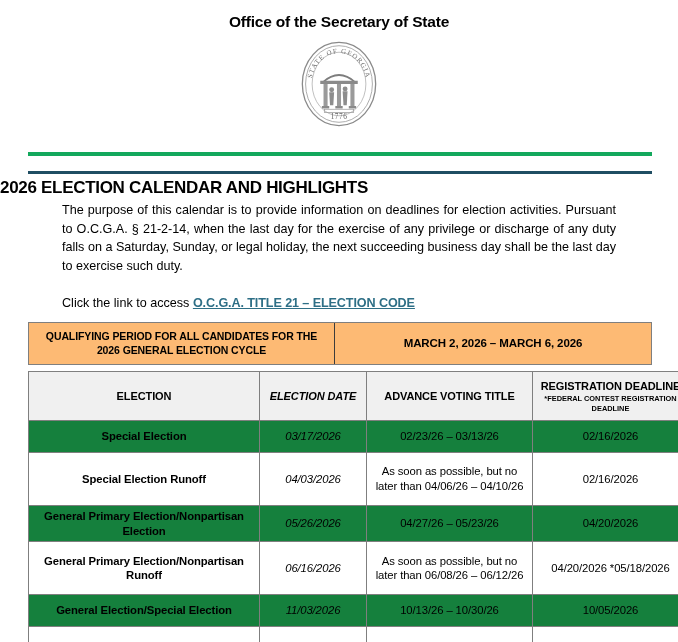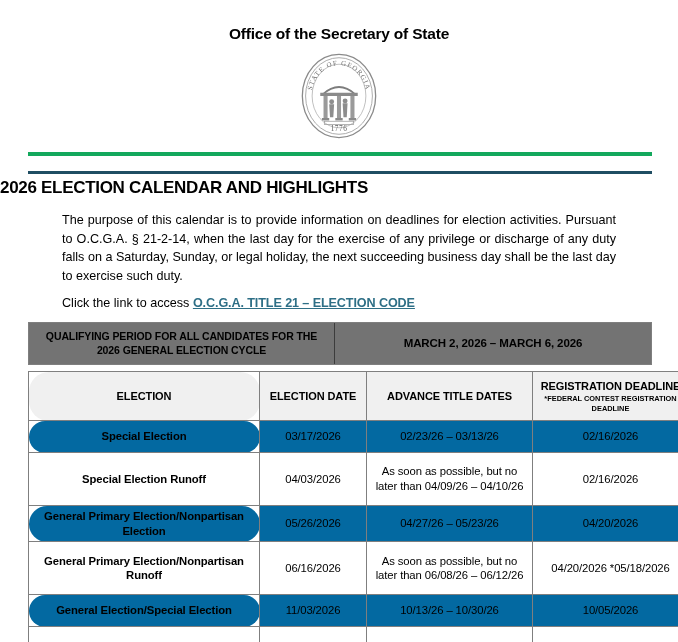--- a/index.html
+++ b/index.html
@@ -18,21 +18,21 @@
   .page {
     position: relative;
     width: 678px;
     height: 642px;
     box-sizing: border-box;
   }
 
   
   .doc-header {
     text-align: center;
-    padding-top: 24px;
+    padding-top: 12px;
   }
   .doc-header .line {
     font-weight: bold;
     font-size: 15.5px;
     line-height: 20px;
     letter-spacing: -0.2px;
   }
 
   
   .seal-wrap {
@@ -74,21 +74,21 @@
     font-weight: bold;
     font-size: 17px;
     letter-spacing: -0.3px;
   }
 
   
   .intro {
     position: absolute;
     left: 62px;
     right: 62px;
-    top: 211px;
+    top: 201px;
     font-size: 12.6px;
     line-height: 18.6px;
     text-align: justify;
   }
   .link-line {
     position: absolute;
     left: 62px;
     right: 62px;
     top: 294px;
     font-size: 12.6px;
@@ -103,21 +103,21 @@
 
   
   .qualify {
     position: absolute;
     left: 28px;
     top: 322px;
     width: 624px;
     box-sizing: border-box;
     display: flex;
     border: 1.2px solid #7f7f7f;
-    background: #737373;
+    background: #fdba74;
   }
   .qualify-left {
     width: 306px;
     box-sizing: border-box;
     border-right: 1.2px solid #3c3c3c;
     padding: 6px 10px 7px 10px;
     text-align: center;
     font-weight: bold;
     font-size: 10.5px;
     line-height: 14px;
@@ -166,27 +166,27 @@
     line-height: 9.6px;
     font-weight: bold;
     letter-spacing: 0;
     margin-top: 1px;
   }
   .cal-table tbody td {
     font-size: 11.3px;
     line-height: 14.6px;
   }
   .cal-table tbody tr.shade td {
-    background: #0369a1;
+    background: #15803d;
   }
   .cal-table tbody tr.plain td {
     background: #ffffff;
   }
-  .col-election { width: 222px; font-weight: bold; border-radius: 20px; }
-  .col-date     { width: 98px; }
+  .col-election { width: 222px; font-weight: bold; }
+  .col-date     { width: 98px; font-style: italic; }
   .col-advance  { width: 157px; }
   .col-reg      { width: 147px; }
   .cal-table tbody td.c-election { font-weight: bold; }
   .row-tall td { height: 46px; }
   .row-short td { height: 25px; }
 </style>
 </head>
 <body>
 
 <div class="page">
@@ -240,38 +240,38 @@
   <div class="qualify">
     <div class="qualify-left">QUALIFYING PERIOD FOR ALL CANDIDATES FOR THE 2026 GENERAL ELECTION CYCLE</div>
     <div class="qualify-right">MARCH 2, 2026 – MARCH 6, 2026</div>
   </div>
 
   <table class="cal-table">
     <thead>
       <tr>
         <th class="col-election">ELECTION</th>
         <th class="col-date">ELECTION DATE</th>
-        <th class="col-advance">ADVANCE TITLE DATES</th>
+        <th class="col-advance">ADVANCE VOTING TITLE</th>
         <th class="col-reg">
           <span>REGISTRATION DEADLINE</span>
           <span class="hdr-sub">*FEDERAL CONTEST REGISTRATION DEADLINE</span>
         </th>
       </tr>
     </thead>
     <tbody id="cal-body">
         <tr class="shade row-short">
           <td class="c-election col-election">Special Election</td>
           <td class="col-date">03/17/2026</td>
           <td class="col-advance">02/23/26 – 03/13/26</td>
           <td class="col-reg">02/16/2026</td>
         </tr>
         <tr class="plain row-tall">
           <td class="c-election col-election">Special Election Runoff</td>
           <td class="col-date">04/03/2026</td>
-          <td class="col-advance">As soon as possible, but no later than 04/09/26 – 04/10/26</td>
+          <td class="col-advance">As soon as possible, but no later than 04/06/26 – 04/10/26</td>
           <td class="col-reg">02/16/2026</td>
         </tr>
         <tr class="shade row-short">
           <td class="c-election col-election">General Primary Election/Nonpartisan Election</td>
           <td class="col-date">05/26/2026</td>
           <td class="col-advance">04/27/26 – 05/23/26</td>
           <td class="col-reg">04/20/2026</td>
         </tr>
         <tr class="plain row-tall">
           <td class="c-election col-election">General Primary Election/Nonpartisan Runoff</td>

